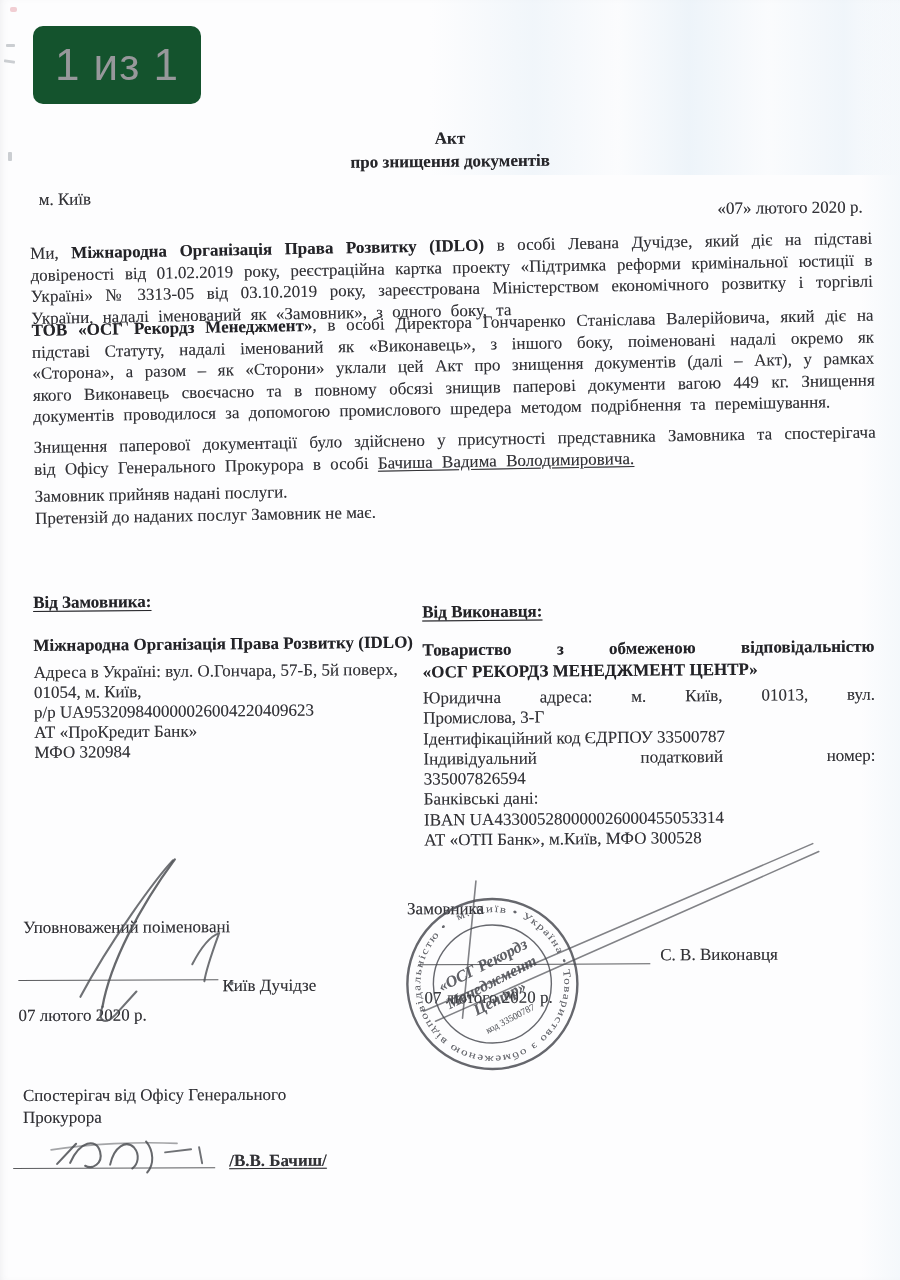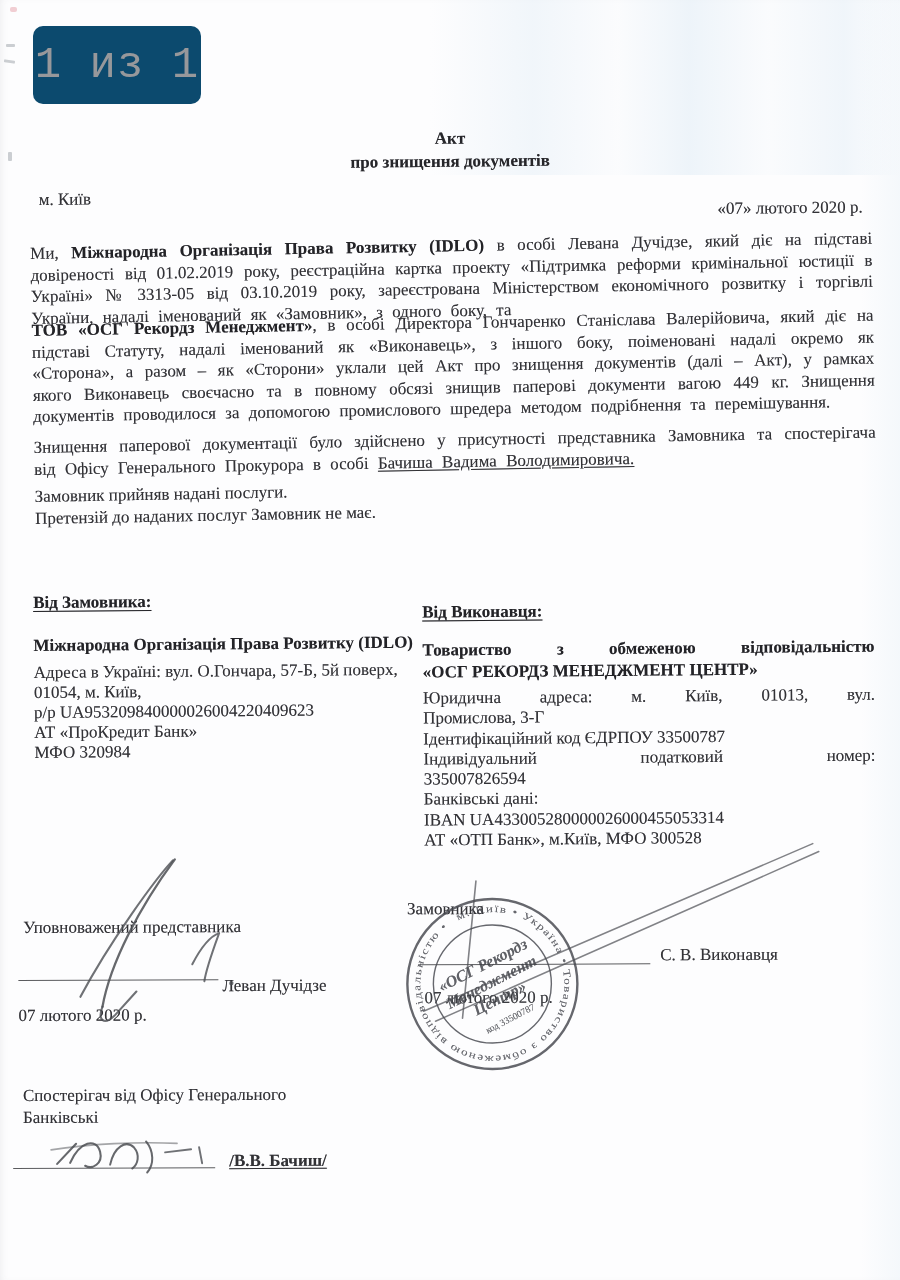--- a/index.html
+++ b/index.html
@@ -8,23 +8,23 @@
   .page{position:absolute;inset:0;background:#fdfdfe;box-shadow:inset 5px 0 8px -5px rgba(60,60,70,.10);}
   
   .tint-top{position:absolute;top:0;right:0;width:470px;height:175px;pointer-events:none;
     background:linear-gradient(90deg,rgba(226,237,246,0) 0%,rgba(226,237,246,.45) 22%,rgba(226,237,246,.08) 40%,rgba(222,235,245,.5) 55%,rgba(226,237,246,.1) 72%,rgba(222,235,245,.42) 88%,rgba(226,237,246,0) 100%);}
   .tint-side{position:absolute;top:0;right:0;width:40px;height:1280px;pointer-events:none;
     background:linear-gradient(90deg,rgba(228,238,246,0),rgba(228,238,246,.35));}
   .mark{position:absolute;background:#9aa0a6;opacity:.5;border-radius:1px;}
   .mark-pink{position:absolute;width:7px;height:5px;background:#e8a7ae;opacity:.55;border-radius:2px;}
 
   
-  .badge{position:absolute;left:33px;top:26px;width:168px;height:78px;background:#0c4a6e;
+  .badge{position:absolute;left:33px;top:26px;width:168px;height:78px;background:#14532d;
     border-radius:10px;display:flex;align-items:center;justify-content:center;
-    font-family:Liberation Mono, monospace;font-size:44px;color:#97989b;letter-spacing:1px;}
+    font-family:Liberation Sans, sans-serif;font-size:44px;color:#97989b;letter-spacing:1px;}
 
   .doc{position:absolute;inset:0;color:#323236;font-size:17px;text-shadow:0 0 .4px rgba(50,50,60,.45);}
   .sec{position:absolute;left:0;top:0;width:900px;}
   .sec-header{transform:rotate(-0.6deg);transform-origin:40px 140px;}
   .sec-paras{transform:rotate(-1.05deg);transform-origin:30px 243px;}
   .sec-cols{transform:rotate(-0.5deg);transform-origin:30px 593px;}
   .sec-sign{transform:rotate(-0.25deg);transform-origin:30px 900px;}
 
   .title{position:absolute;left:0;top:133px;width:900px;text-align:center;font-weight:bold;color:#26262a;}
   .subtitle{position:absolute;left:0;top:156px;width:900px;text-align:center;font-weight:bold;color:#26262a;}
@@ -115,23 +115,23 @@
             <div>Банківські дані:</div>
             <div>IBAN UA433005280000026000455053314</div>
             <div>АТ «ОТП Банк», м.Київ,  МФО 300528</div>
           </div>
         </div>
       </div>
     </div>
 
     <div class="sec sec-sign">
 
-      <div class="abs" style="left:23px;top:918px;">Уповноважений представника</div>
+      <div class="abs" style="left:23px;top:918px;">Уповноважений поіменовані</div>
       <div class="sigline" style="left:18px;top:980px;width:200px;"></div>
-      <div class="abs" style="left:222px;top:977px;">Леван Дучідзе</div>
+      <div class="abs" style="left:222px;top:977px;">Київ Дучідзе</div>
       <div class="abs" style="left:18px;top:1006px;">07 лютого 2020 р.</div>
 
       <svg class="abs" style="left:40px;top:845px;" width="220" height="200">
         <path class="ink" style="stroke-width:2.3;opacity:.85" d="M 135,15 C 100,62 70,118 62,162"></path>
         <path class="ink" style="stroke-width:2.1;opacity:.8" d="M 40,152 C 70,96 116,34 133,16"></path>
         <path class="ink" style="stroke-width:2.1;opacity:.8" d="M 62,162 C 57,175 63,182 75,170 L 96,147"></path>
         <path class="ink" style="stroke-width:2;opacity:.8" d="M 152,120 C 163,99 173,91 179,89 C 172,108 166,124 164,137"></path>
         <circle cx="191" cy="139" r="2.2" fill="#4b4d52" opacity=".8"></circle>
       </svg>
 
@@ -157,21 +157,21 @@
         </g>
         <g transform="rotate(-27 90 90)" fill="#3e4046" font-style="italic" font-weight="bold" font-family="Liberation Serif, serif" text-anchor="middle">
           <text x="90" y="74" font-size="16">«ОСГ Рекордз</text>
           <text x="90" y="93" font-size="16">Менеджмент</text>
           <text x="90" y="111" font-size="16">Центр»</text>
           <text x="90" y="132" font-size="9.5" font-style="normal" font-weight="normal">код 33500787</text>
         </g>
       </svg>
 
       <div class="abs" style="left:22px;top:1086px;">Спостерігач від Офісу Генерального</div>
-      <div class="abs" style="left:22px;top:1108px;">Банківські</div>
+      <div class="abs" style="left:22px;top:1108px;">Прокурора</div>
       <div class="sigline" style="left:12px;top:1168px;width:202px;"></div>
       <div class="abs u" style="left:228px;top:1152px;font-weight:bold;">/В.В. Бачиш/</div>
 
       <svg class="abs" style="left:48px;top:1128px;" width="200" height="60">
         <path class="ink" style="stroke-width:1.6;opacity:.5" d="M 2,22 C 40,16 90,14 128,16"></path>
         <path class="ink" style="stroke-width:2.1;opacity:.85" d="M 8,36 L 27,16"></path>
         <path class="ink" style="stroke-width:2.1;opacity:.85" d="M 21,35 C 31,13 47,10 51,24 C 54,36 43,42 36,38"></path>
         <path class="ink" style="stroke-width:2;opacity:.85" d="M 61,37 C 65,19 77,12 85,20 C 91,27 89,37 83,41"></path>
         <path class="ink" style="stroke-width:2;opacity:.85" d="M 97,14 C 105,24 105,37 98,45"></path>
         <path class="ink" style="stroke-width:1.9;opacity:.8" d="M 116,25 L 142,22"></path>

